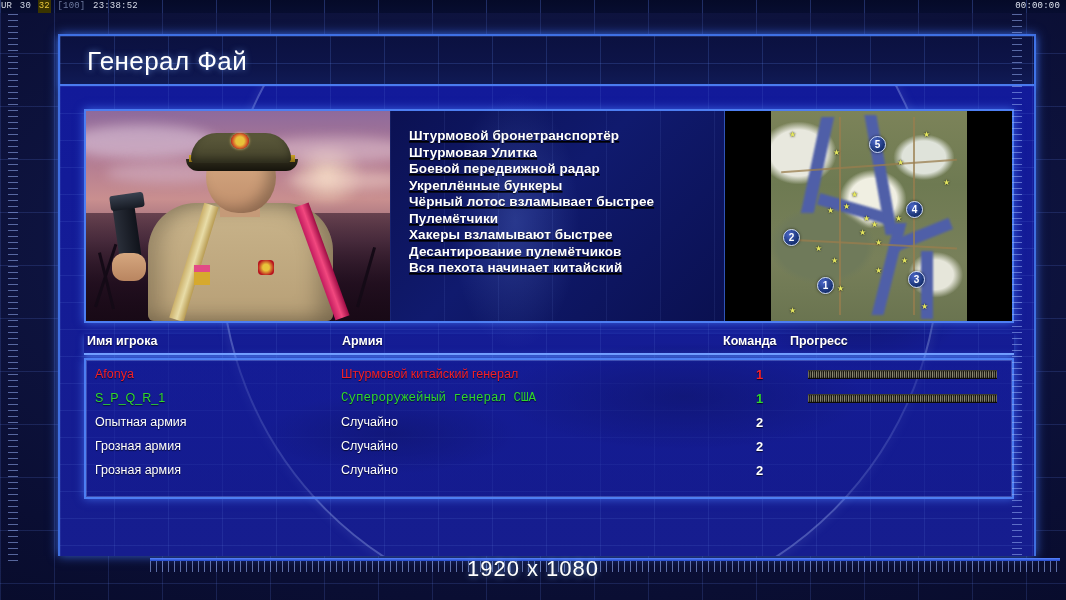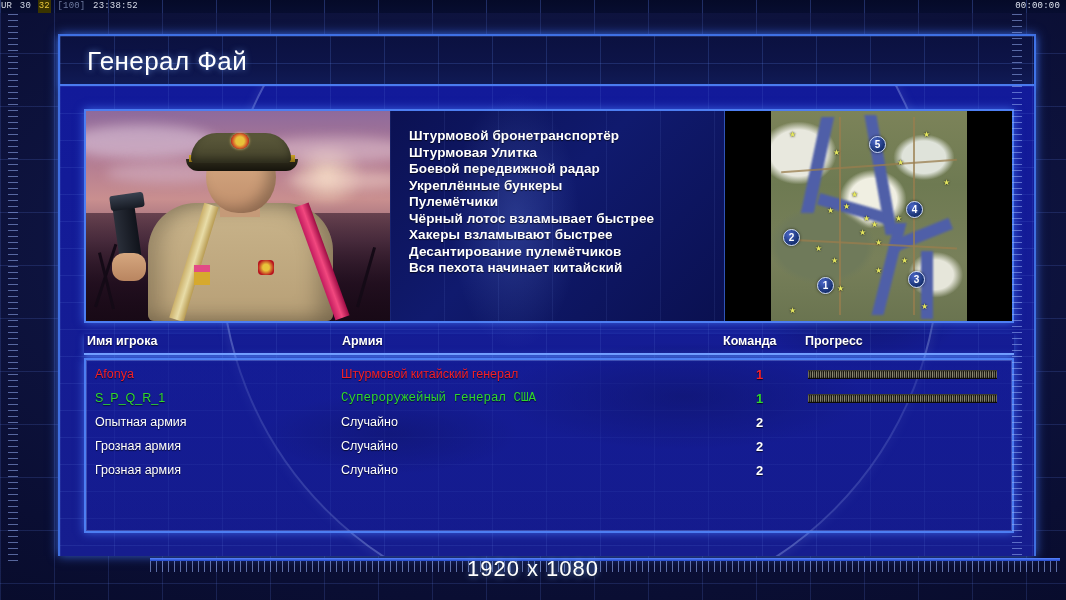--- a/index.html
+++ b/index.html
@@ -200,20 +200,21 @@
     background:linear-gradient(to bottom,#39414f,#171b24);border-radius:3px;transform:rotate(-8deg);}
   #hand{position:absolute;left:26px;bottom:40px;width:34px;height:28px;border-radius:12px;
     background:linear-gradient(to bottom,#d5a77f,#b98560);}
 
   
   #abilities{
     flex:1 1 auto; position:relative; padding:17px 6px 0 19px;
     background:
       repeating-linear-gradient(to right, rgba(120,150,235,.10) 0 1px, transparent 1px 54px),
       linear-gradient(135deg,#0b1152 0%, #101a6e 45%, #0a1050 100%);
+    text-decoration: underline;
   }
   #abilities .glow{
     position:absolute;left:18%;top:-20px;width:130px;height:260px;
     background:radial-gradient(ellipse at center, rgba(130,165,255,.22), transparent 70%);
     pointer-events:none;
   }
   #abilities ul{ list-style:none; position:relative; }
   #abilities li{
     color:#ffffff; font-size:13.5px; line-height:16.5px; font-weight:bold;
     letter-spacing:.1px; white-space:nowrap;
@@ -256,24 +257,24 @@
   
   #table-head{
     position:absolute; left:24px; top:248px; width:930px; height:21px;
     border-bottom:2px solid #77a3ff;
     box-shadow:0 2px 6px rgba(90,150,255,.55);
   }
   #table-head span{
     position:absolute; color:#ffffff; font-size:12.5px; font-weight:bold; top:0;
     text-shadow:0 1px 1px rgba(0,0,0,.7);
   }
-  .h-name{left:3px;} .h-army{left:258px;} .h-team{left:639px;} .h-prog{left:721px;}
+  .h-name{left:3px;} .h-army{left:258px;} .h-team{left:639px;} .h-prog{left:706px;}
 
   #player-table{
-    position:absolute; left:24px; top:272px; width:930px; height:175px;
+    position:absolute; left:24px; top:272px; width:930px; height:141px;
     border:2px solid #4d7ef2;
     box-shadow:0 0 9px rgba(75,130,255,.7), inset 0 0 0 1px rgba(160,195,255,.3);
     background:linear-gradient(to bottom, rgba(20,28,150,.55), rgba(18,24,140,.35));
     padding-top:2px;
   }
   .prow{
     position:relative; height:24px; display:flex; align-items:center;
   }
   .p-name{position:absolute;left:9px;font-size:12.5px;white-space:nowrap;
           text-shadow:0 1px 1px rgba(0,0,0,.65);}
@@ -359,22 +360,22 @@
         <div id="hand"></div>
       </div>
 
       <div id="abilities">
         <div class="glow"></div>
         <ul>
           <li>Штурмовой бронетранспортёр</li>
           <li>Штурмовая Улитка</li>
           <li>Боевой передвижной радар</li>
           <li>Укреплённые бункеры</li>
+          <li>Чёрный лотос взламывает быстрее</li>
           <li>Пулемётчики</li>
-          <li>Чёрный лотос взламывает быстрее</li>
           <li>Хакеры взламывают быстрее</li>
           <li>Десантирование пулемётчиков</li>
           <li>Вся пехота начинает китайский</li>
         </ul>
       </div>
 
       <div id="minimap-wrap">
         <div id="minimap">
           <i class="river r1"></i>
           <i class="river r2"></i>

